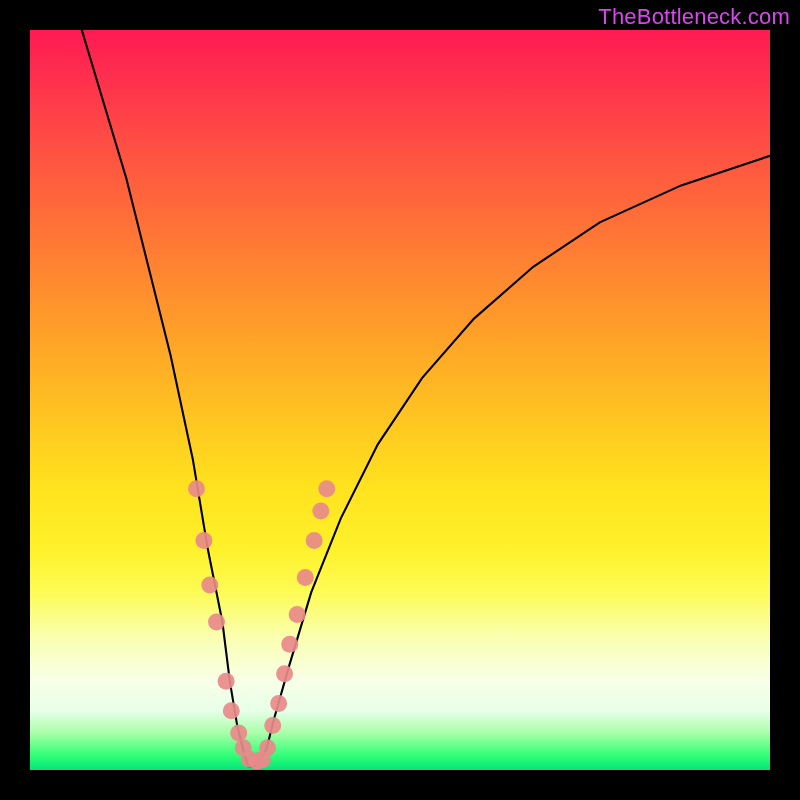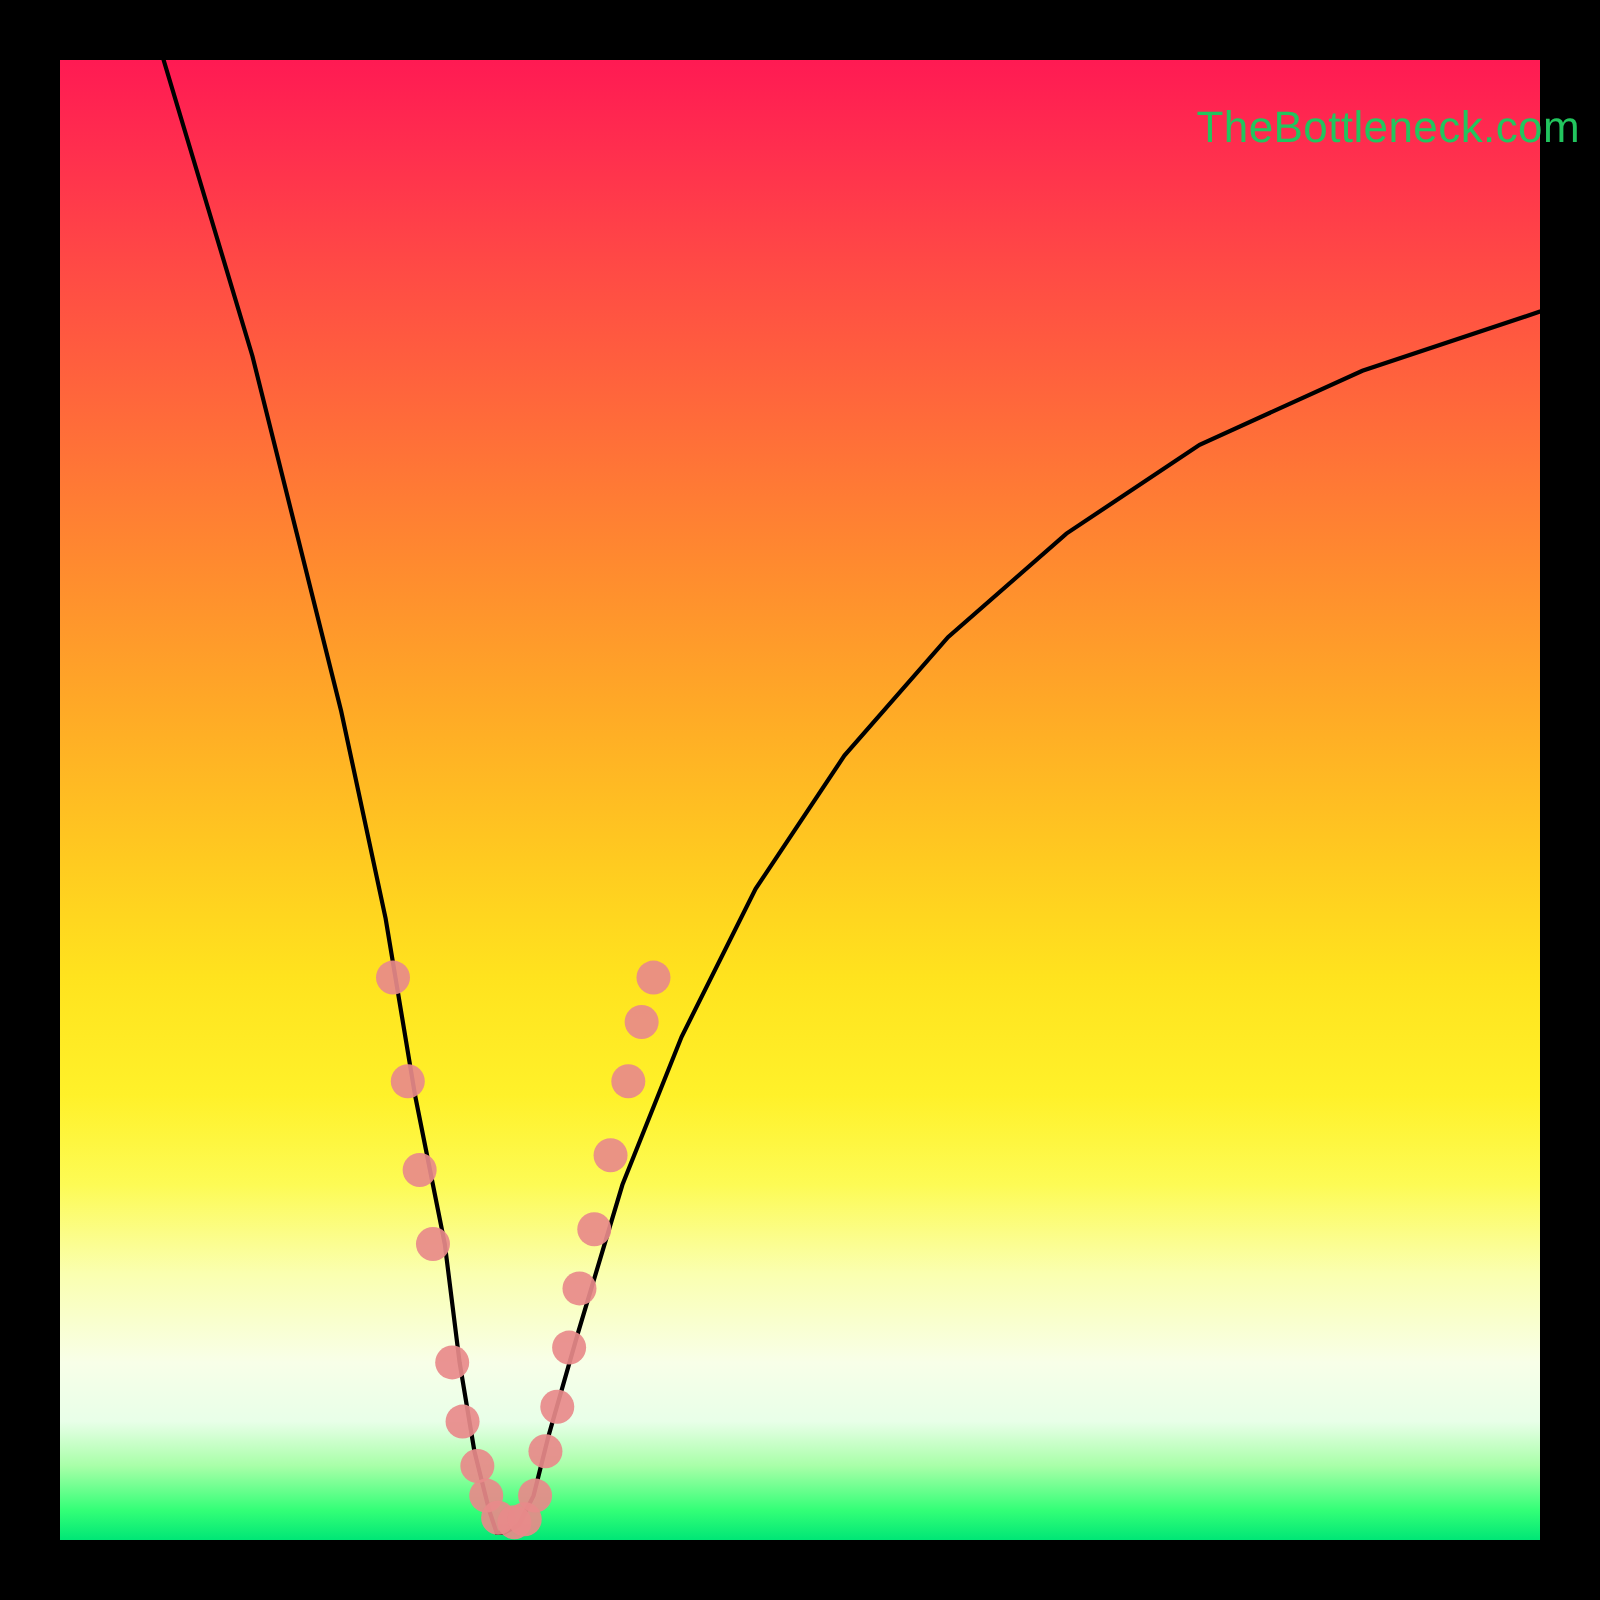--- a/index.html
+++ b/index.html
@@ -13,26 +13,25 @@
   .frame {
     position: relative;
     width: 800px;
     height: 800px;
     background: #000;
   }
   .attribution {
     position: absolute;
     top: 4px;
     right: 10px;
-    color: #22c55e;
+    color: #d946ef;
     font-size: 22px;
     font-weight: 500;
     letter-spacing: 0.2px;
     z-index: 10;
-    margin-top: 47px;
   }
   .plot-area {
     position: absolute;
     left: 30px;
     top: 30px;
     width: 740px;
     height: 740px;
     overflow: hidden;
   }
   .gradient-bg {

